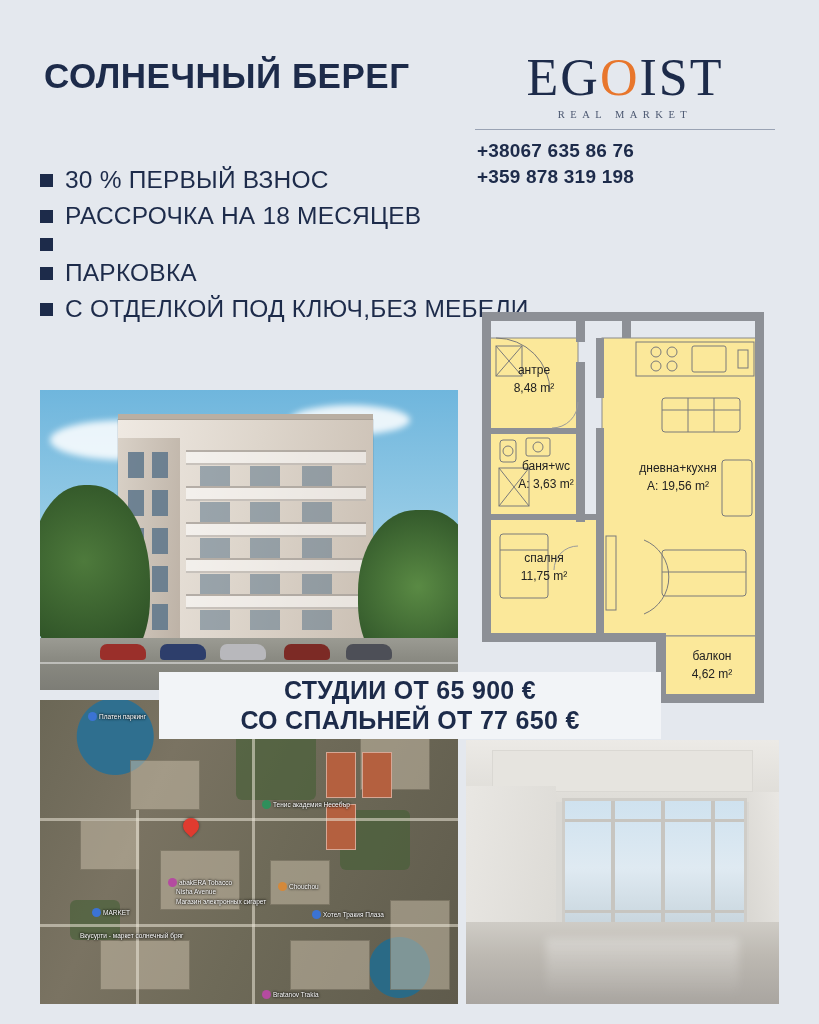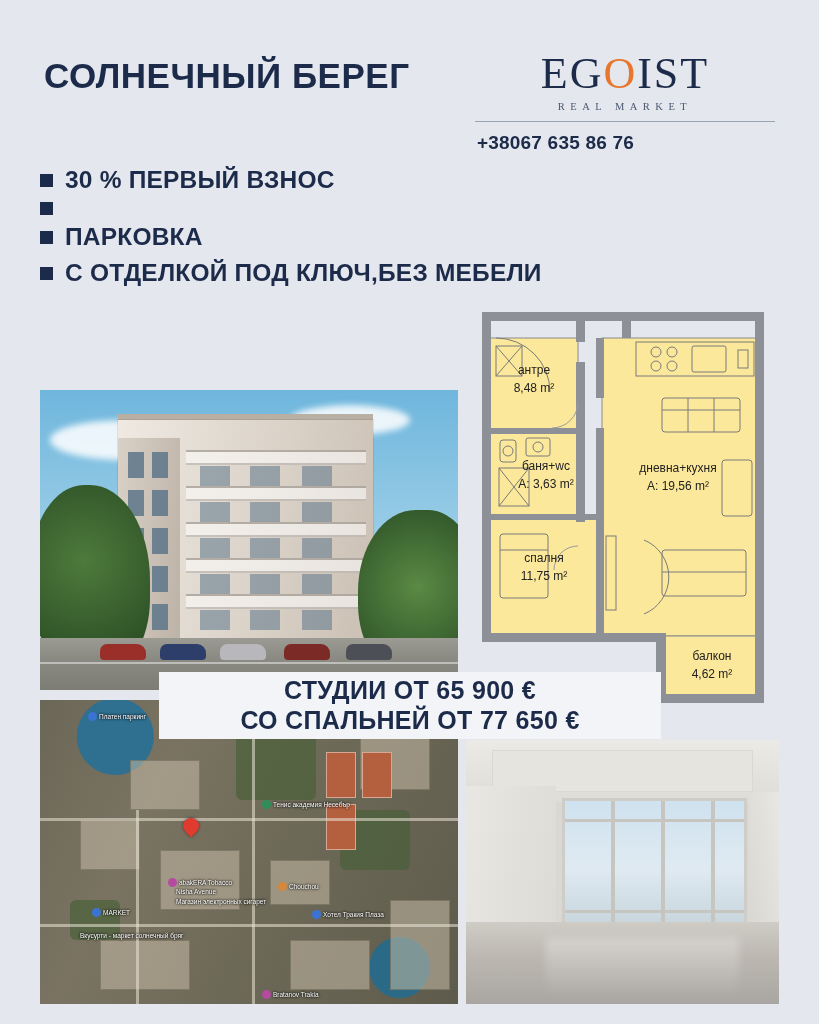--- a/index.html
+++ b/index.html
@@ -36,21 +36,21 @@
   }
   .brand {
     position: absolute;
     right: 44px;
     top: 52px;
     text-align: center;
     width: 300px;
   }
   .brand-word {
     font-family: "Liberation Serif", serif;
-    font-size: 44px;
+    font-size: 52px;
     letter-spacing: 2px;
     color: #1d2b4a;
     line-height: 1;
     white-space: nowrap;
   }
   .brand-word .accent { color: #e8762c; }
   .brand-sub {
     font-family: "Liberation Serif", serif;
     font-size: 10.5px;
     letter-spacing: 5.5px;
@@ -87,21 +87,21 @@
   }
   .bullet-mark {
     width: 13px;
     height: 13px;
     background: #1d2b4a;
     margin-right: 12px;
     flex: 0 0 13px;
   }
   .bullet-text {
     font-size: 24.5px;
-    font-weight: bold;
+    font-weight: normal;
     color: #1d2b4a;
     letter-spacing: 0.2px;
     white-space: nowrap;
   }
 
   
   .building {
     position: absolute;
     left: 40px;
     top: 390px;
@@ -330,27 +330,32 @@
 <div class="header">
   <div class="title-block">
     <div class="title-line">СОЛНЕЧНЫЙ БЕРЕГ</div>
   </div>
 
   <div class="brand">
     <div class="brand-word"><span>EG</span><span class="accent">O</span><span>IST</span></div>
     <div class="brand-sub">REAL MARKET</div>
     <div class="brand-rule"></div>
     <div class="phone">+38067 635 86 76</div>
+    <div class="phone">+359 878 319 198</div>
   </div>
 </div>
 
 <div class="bullets">
   <div class="bullet">
     <span class="bullet-mark"></span>
     <span class="bullet-text">30 % ПЕРВЫЙ ВЗНОС</span>
+  </div>
+  <div class="bullet">
+    <span class="bullet-mark"></span>
+    <span class="bullet-text">РАССРОЧКА НА 18 МЕСЯЦЕВ</span>
   </div>
   <div class="bullet">
     <span class="bullet-mark"></span>
   </div>
   <div class="bullet">
     <span class="bullet-mark"></span>
     <span class="bullet-text">ПАРКОВКА</span>
   </div>
   <div class="bullet">
     <span class="bullet-mark"></span>

